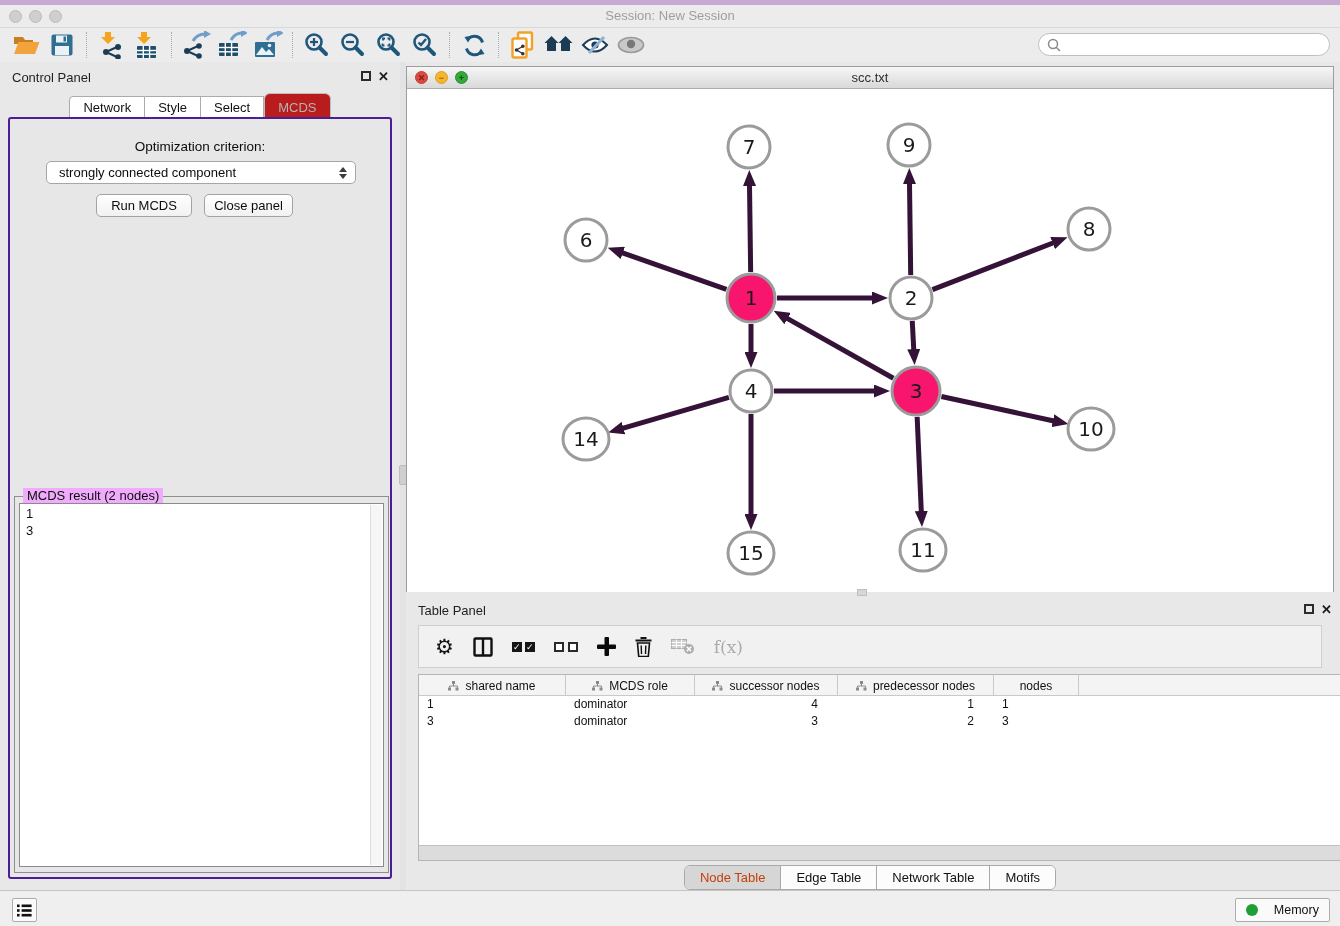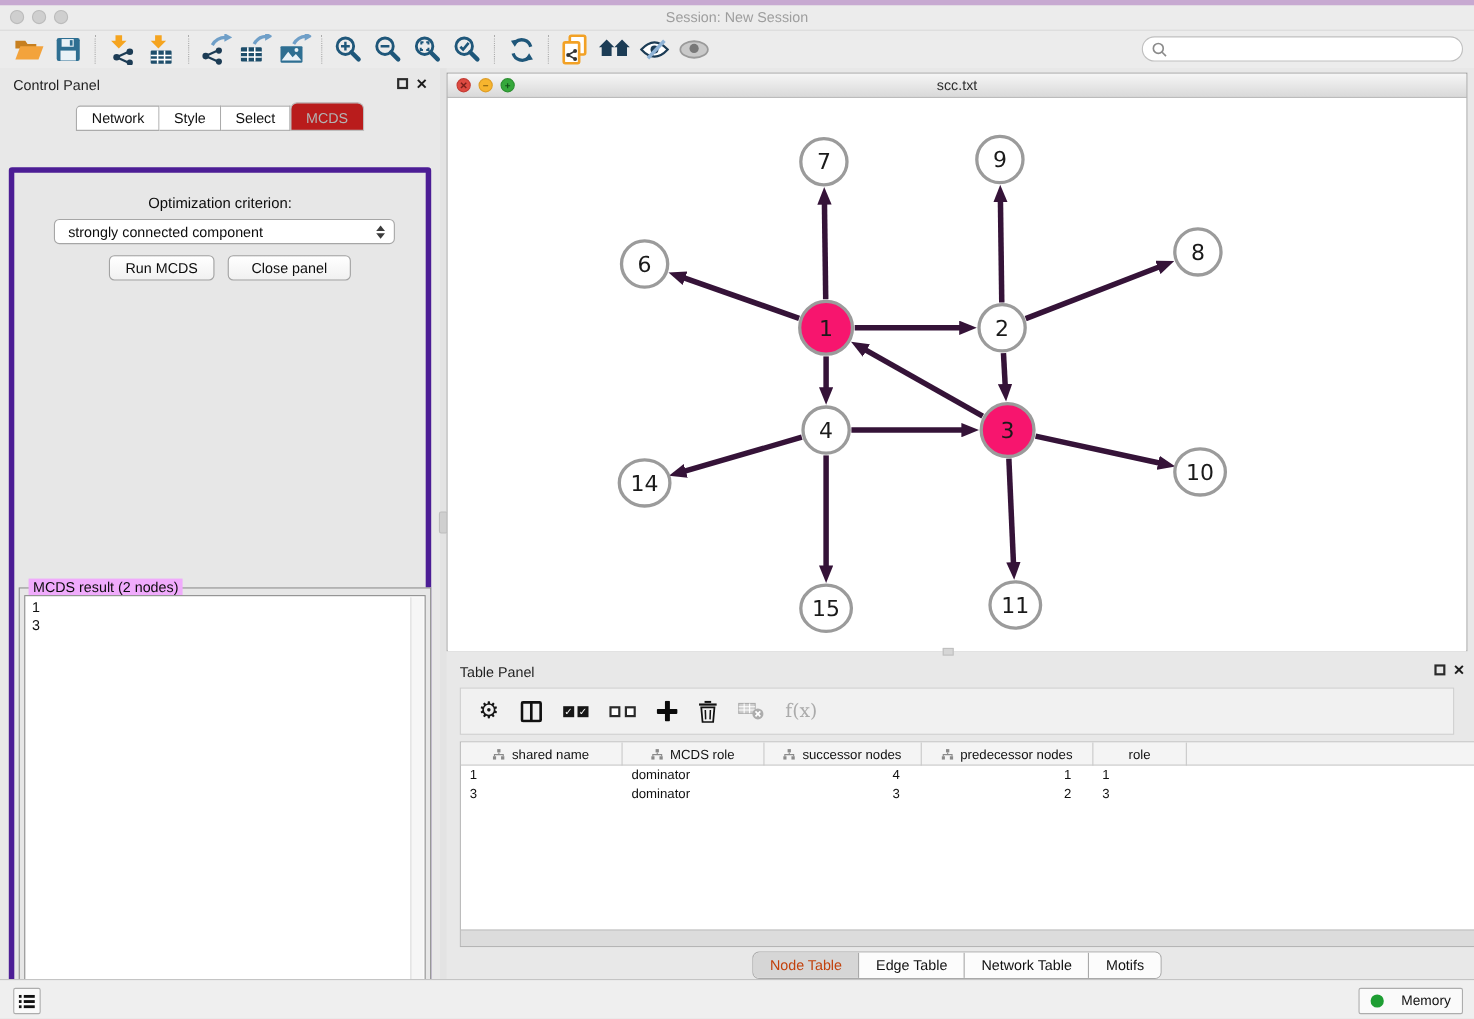--- a/index.html
+++ b/index.html
@@ -23,21 +23,21 @@
   
   #control-panel { left:0; top:62px; width:400px; height:828px; }
   .panel-head { position:absolute; left:0; top:0; width:100%; height:28px; }
   .panel-title { position:absolute; left:12px; top:8px; font-size:13px; color:#1f1f1f; }
   .float-ico { position:absolute; width:10px; height:10px; border:2px solid #2b2b2b; top:9px; }
   .close-ico { position:absolute; top:7px; font-size:13px; font-weight:bold; color:#1b1b1b; }
   #cp-tabs { position:absolute; top:34px; left:0; width:100%; display:flex; justify-content:center; }
   .cp-tab { border:1px solid #ABABAB; border-left:none; background:#fff; font-size:13px; color:#111; padding:3px 13px; line-height:15px; }
   .cp-tab.first { border-left:1px solid #ABABAB; border-radius:4px 0 0 0; }
   .cp-tab.sel-disabled { background:#b91c1c; color:#B3B3B3; border:1px solid #BDBDBD; border-radius:6px 6px 0 0; margin-top:-3px; padding-top:6px; }
-  #cp-body { position:absolute; left:8px; top:55px; width:384px; height:762px; background:#E7E7E7; border:5px solid #4c1d95; border-radius:3px;margin-top:35px; }
+  #cp-body { position:absolute; left:8px; top:55px; width:384px; height:762px; background:#E7E7E7; border:2px solid #4c1d95; border-radius:3px; }
   #opt-label { position:absolute; top:20px; width:100%; text-align:center; font-size:13.5px; color:#0c0c0c; }
   #opt-select { position:absolute; left:36px; top:42px; width:310px; height:23px; background:#fff; border:1px solid #A6A6A6; border-radius:5px; display:flex; align-items:center; padding:0 8px 0 12px; font-size:13px; color:#0c0c0c; }
   #opt-select .spacer { flex:1; }
   .stepper { display:flex; flex-direction:column; align-items:center; gap:2px; }
   .tri-up { width:0; height:0; border-left:4px solid transparent; border-right:4px solid transparent; border-bottom:5px solid #3c3c3c; }
   .tri-dn { width:0; height:0; border-left:4px solid transparent; border-right:4px solid transparent; border-top:5px solid #3c3c3c; }
   .cp-btn { position:absolute; top:75px; height:23px; background:linear-gradient(#FFFFFF,#F1F1F1); border:1px solid #A3A3A3; border-radius:5px; font-size:13px; color:#0c0c0c; text-align:center; line-height:21px; }
   #mcds-fieldset { position:absolute; left:4px; top:377px; width:375px; height:377px; border:1px solid #8F8F8F; background:#E7E7E7; }
   #mcds-legend { position:absolute; left:8px; top:-9px; background:#f0abfc; padding:0 4px; font-size:13px; color:#0c0c0c; }
   #mcds-text { position:absolute; left:4px; top:6px; right:4px; bottom:5px; background:#fff; border:1px solid #8A8A8A; font-size:13px; color:#111; padding:1px 6px; line-height:17px; }
@@ -270,21 +270,21 @@
     <div id="opt-label">Optimization criterion:</div>
     <div id="opt-select">
       <span>strongly connected component</span>
       <span class="spacer"></span>
       <span class="stepper">
           <span class="tri-up"></span>
           <span class="tri-dn"></span>
         </span>
     </div>
     <div class="cp-btn" style="left:86px; width:96px;">Run MCDS</div>
-    <div class="cp-btn" style="left:194px; width:112px;">Close panel</div>
+    <div class="cp-btn" style="left:194px; width:89px;">Close panel</div>
     <div id="mcds-fieldset">
       <span id="mcds-legend">MCDS result (2 nodes)</span>
       <div id="mcds-text">
         <div>1</div>
         <div>3</div>
         <div id="mcds-scroll"></div>
       </div>
     </div>
   </div>
 </div>
@@ -453,21 +453,21 @@
       <span class="th">
           <svg width="11" height="10" viewBox="0 0 11 10">
             <rect x="4" y="0" width="3" height="3" fill="#8A8A8A"></rect>
             <rect x="0" y="6.5" width="3" height="3" fill="#8A8A8A"></rect>
             <rect x="7.5" y="6.5" width="3" height="3" fill="#8A8A8A"></rect>
             <path d="M5.5 3 v2 M1.5 6.5 v-1.5 h8 v1.5" stroke="#8A8A8A" fill="none"></path>
           </svg>
           <span>predecessor nodes</span>
         </span>
       <span class="th">
-          <span>role</span>
+          <span>nodes</span>
         </span>
       <span class="th"></span>
     </div>
     <div class="tgrid tr">
       <span class="td">1</span>
       <span class="td">dominator</span>
       <span class="td rt">4</span>
       <span class="td rt">1</span>
       <span class="td">1</span>
       <span class="td"></span>

